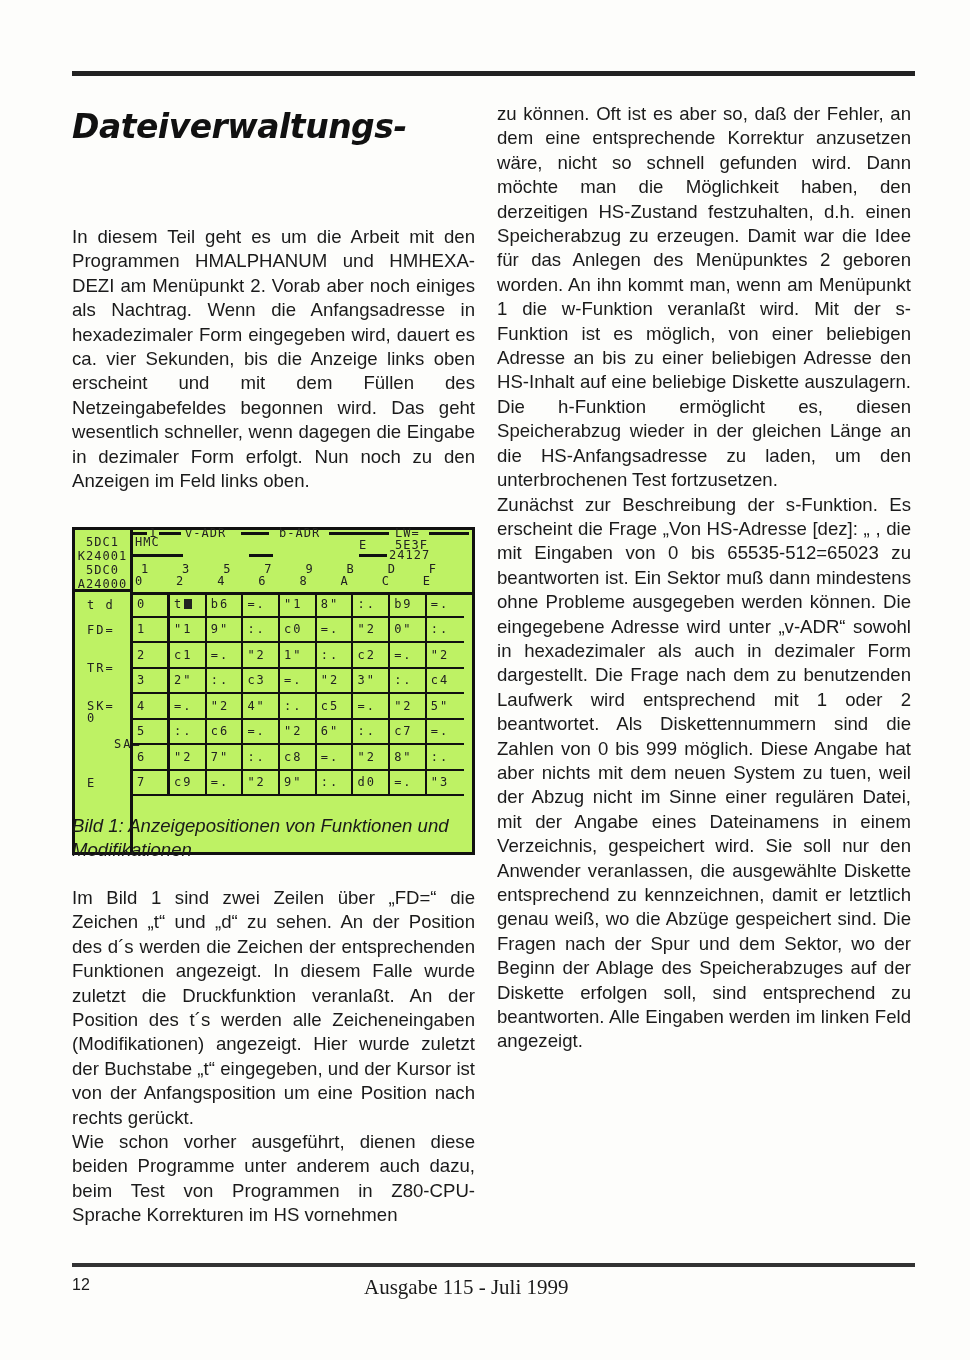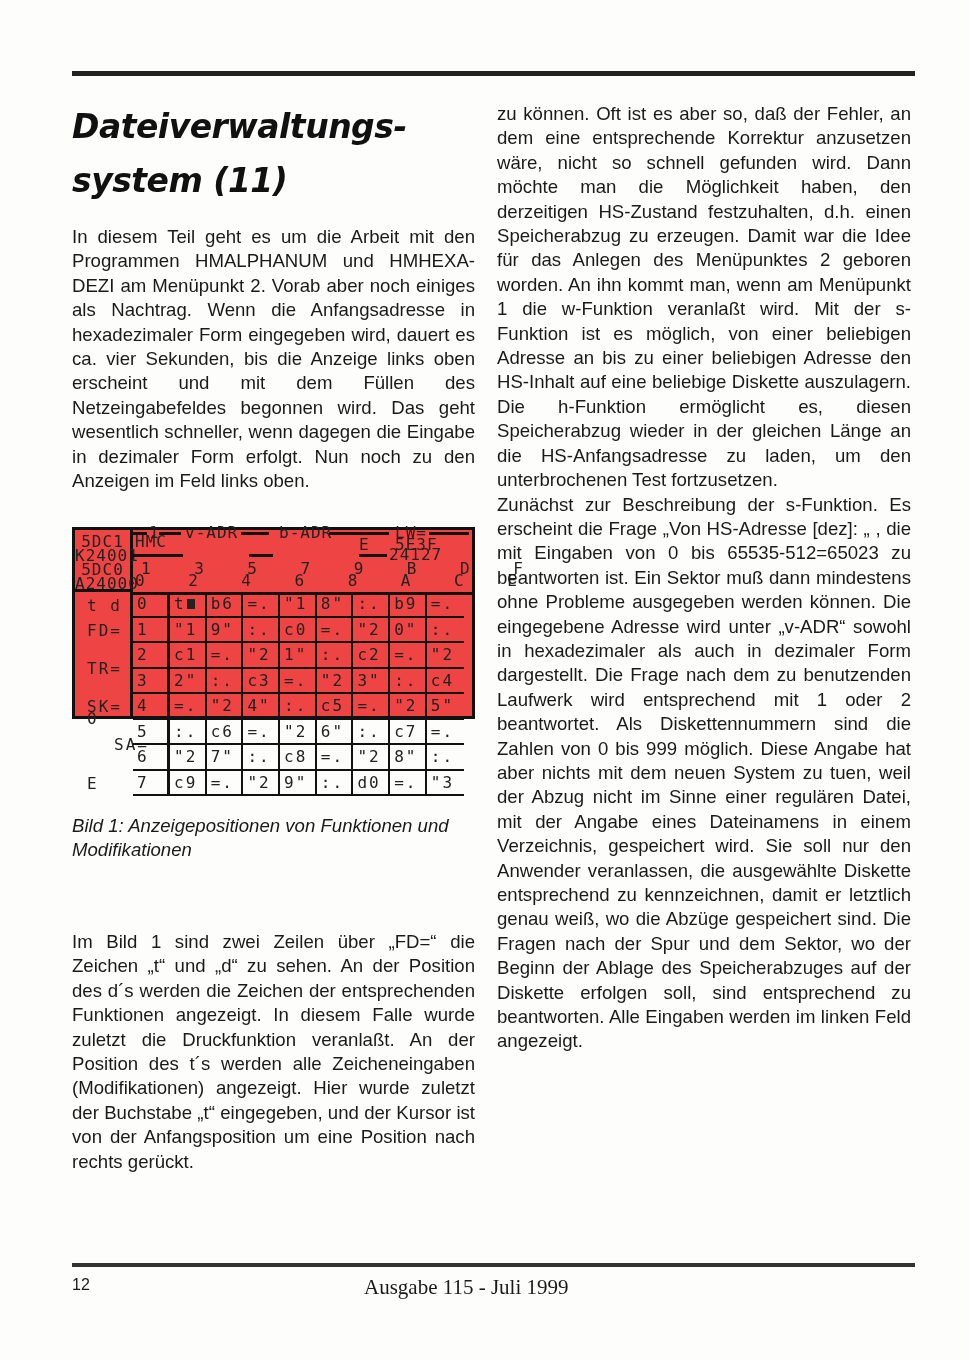--- a/index.html
+++ b/index.html
@@ -11,34 +11,34 @@
   .rule-top { position: absolute; left: 72px; top: 71px; width: 843px; height: 5px; background: #222; }
   .rule-bottom { position: absolute; left: 72px; top: 1263px; width: 843px; height: 4px; background: #333; }
   .title {
     position: absolute; left: 72px; top: 100px; width: 400px;
     font-family: "DejaVu Sans", sans-serif; font-style: italic; font-weight: bold;
     font-size: 33px; line-height: 54px; letter-spacing: -0.5px; margin: 0; color: #111;
   }
   .col { position: absolute; font-size: 18.6px; line-height: 24.4px; text-align: justify; }
   .col p { margin: 0; }
   .col-left-top { left: 72px; top: 225px; width: 403px; }
-  .col-left-bottom { left: 72px; top: 886px; width: 403px; margin-top: 44px; }
+  .col-left-bottom { left: 72px; top: 886px; width: 403px; }
   .col-right { left: 497px; top: 102px; width: 414px; }
   .caption {
     position: absolute; left: 72px; top: 814px; width: 403px;
     font-style: italic; font-size: 18.6px; line-height: 24.4px;
   }
   .footer-num { position: absolute; left: 72px; top: 1276px; font-size: 16px; font-family: "Liberation Sans", sans-serif; }
   .footer-issue { position: absolute; left: 364px; top: 1275px; font-size: 21px; font-family: "Liberation Serif", serif; }
 
   
   .figure {
-    position: absolute; left: 72px; top: 527px; width: 403px; height: 192px;
-    border: 3px solid #111; box-sizing: border-box; background: #ef4444;
-    font-family: "DejaVu Sans Mono", monospace; font-size: 16px; color: #222;
+    position: absolute; left: 72px; top: 527px; width: 403px; height: 328px;
+    border: 3px solid #111; box-sizing: border-box; background: #bef264;
+    font-family: "DejaVu Sans Mono", monospace; font-size: 12px; color: #222;
   }
   .fig-topleft {
     position: absolute; left: 0; top: 0; width: 58px; height: 62px;
     border-right: 3px solid #111; border-bottom: 3px solid #111;
     text-align: center; line-height: 14px; padding-top: 5px; box-sizing: border-box;
     letter-spacing: 1px;
   }
   .fig-header {
     position: absolute; left: 58px; top: 0; right: 0; height: 62px;
     border-bottom: 3px solid #111;
@@ -61,21 +61,20 @@
   .grid-cell:last-child { border-right: none; }
   .cursor-block { display: inline-block; width: 8px; height: 10px; background: #222; margin-left: 1px; }
 </style>
 </head>
 <body>
 
 <div class="rule-top"></div>
 
 <h1 class="title">
   <span>Dateiverwaltungs-</span><br>
-  <span>system (11)</span>
 </h1>
 
 <div class="col col-left-top">
   <p>In diesem Teil geht es um die Arbeit mit den Programmen HMALPHANUM und HMHEXA-DEZI am Menüpunkt 2. Vorab aber noch einiges als Nachtrag. Wenn die Anfangsadresse in hexadezimaler Form eingegeben wird, dauert es ca. vier Sekunden, bis die Anzeige links oben erscheint und mit dem Füllen des Netzeingabefeldes begonnen wird. Das geht wesentlich schneller, wenn dagegen die Eingabe in dezimaler Form erfolgt. Nun noch zu den Anzeigen im Feld links oben.</p>
 </div>
 
 <div class="figure">
   <div class="fig-topleft">
     <div>5DC1</div>
     <div>K24001</div>
@@ -202,20 +201,21 @@
         <div class="grid-cell data"><span>=.</span></div>
         <div class="grid-cell data"><span>"3</span></div>
       </div>
     </div>
 </div>
 
 <div class="caption">Bild 1: Anzeigepositionen von Funktionen und Modifikationen</div>
 
 <div class="col col-left-bottom">
   <p>Im Bild 1 sind zwei Zeilen über „FD=“ die Zeichen „t“ und „d“ zu sehen. An der Position des d´s werden die Zeichen der entsprechenden Funktionen angezeigt. In diesem Falle wurde zuletzt die Druckfunktion veranlaßt. An der Position des t´s werden alle Zeicheneingaben (Modifikationen) angezeigt. Hier wurde zuletzt der Buchstabe „t“ eingegeben, und der Kursor ist von der Anfangsposition um eine Position nach rechts gerückt.</p>
+  <p>Wie schon vorher ausgeführt, dienen diese beiden Programme unter anderem auch dazu, beim Test von Programmen in Z80-CPU-Sprache Korrekturen im HS vornehmen</p>
 </div>
 
 <div class="col col-right">
   <p>zu können. Oft ist es aber so, daß der Fehler, an dem eine entsprechende Korrektur anzusetzen wäre, nicht so schnell gefunden wird. Dann möchte man die Möglichkeit haben, den derzeitigen HS-Zustand festzuhalten, d.h. einen Speicherabzug zu erzeugen. Damit war die Idee für das Anlegen des Menüpunktes 2 geboren worden. An ihn kommt man, wenn am Menüpunkt 1 die w-Funktion veranlaßt wird. Mit der s-Funktion ist es möglich, von einer beliebigen Adresse an bis zu einer beliebigen Adresse den HS-Inhalt auf eine beliebige Diskette auszulagern. Die h-Funktion ermöglicht es, diesen Speicherabzug wieder in der gleichen Länge an die HS-Anfangsadresse zu laden, um den unterbrochenen Test fortzusetzen.</p>
   <p>Zunächst zur Beschreibung der s-Funktion. Es erscheint die Frage „Von HS-Adresse [dez]: „ , die mit Eingaben von 0 bis 65535-512=65023 zu beantworten ist. Ein Sektor muß dann mindestens ohne Probleme ausgegeben werden können. Die eingegebene Adresse wird unter „v-ADR“ sowohl in hexadezimaler als auch in dezimaler Form dargestellt. Die Frage nach dem zu benutzenden Laufwerk wird entsprechend mit 1 oder 2 beantwortet. Als Diskettennummern sind die Zahlen von 0 bis 999 möglich. Diese Angabe hat aber nichts mit dem neuen System zu tuen, weil der Abzug nicht im Sinne einer regulären Datei, mit der Angabe eines Dateinamens in einem Verzeichnis, gespeichert wird. Sie soll nur den Anwender veranlassen, die ausgewählte Diskette entsprechend zu kennzeichnen, damit er letztlich genau weiß, wo die Abzüge gespeichert sind. Die Fragen nach der Spur und dem Sektor, wo der Beginn der Ablage des Speicherabzuges auf der Diskette erfolgen soll, sind entsprechend zu beantworten. Alle Eingaben werden im linken Feld angezeigt.</p>
 </div>
 
 <div class="rule-bottom"></div>
 <div class="footer-num">12</div>
 <div class="footer-issue">Ausgabe 115 - Juli 1999</div>

